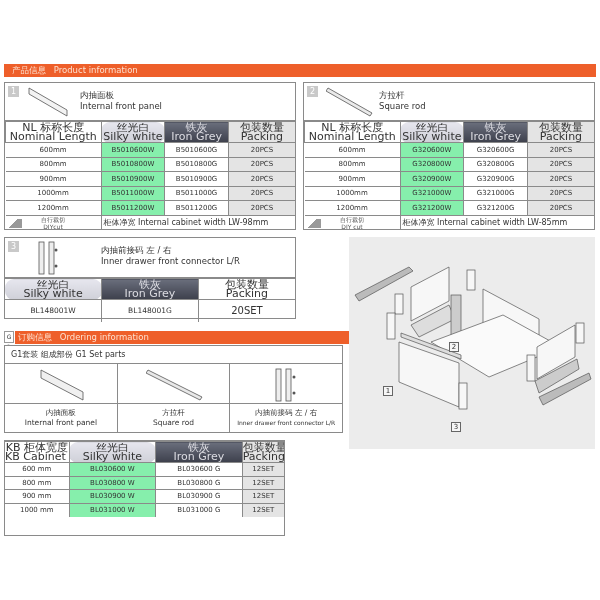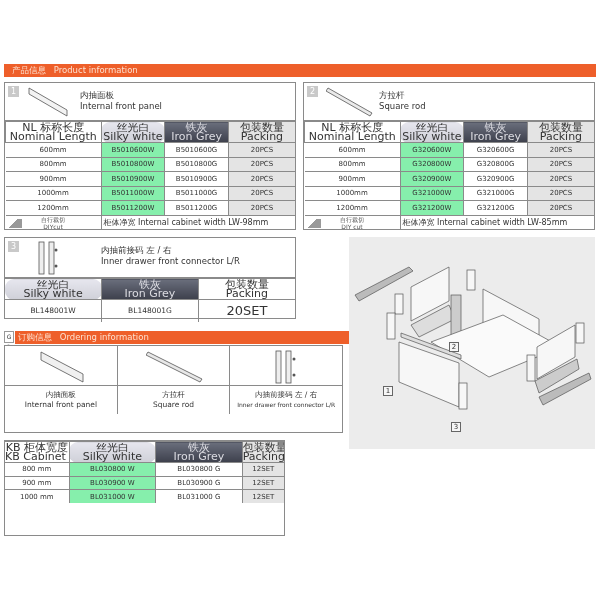--- a/index.html
+++ b/index.html
@@ -224,33 +224,34 @@
             <div>Iron Grey</div>
           </th>
       <th>
             <div>包装数量</div>
             <div>Packing</div>
           </th>
     </tr>
     <tr>
       <td style="height:22px; font-size:7.5px;">BL148001W</td>
       <td style="font-size:7.5px;">BL148001G</td>
-      <td style="font-size:13px;text-align:center;">20SET</td>
+      <td style="font-size:10px;text-align:center;">20SET</td>
     </tr>
   </tbody>
     </table>
 </div>
 
 <div style="position:absolute; left:4px; top:331px; width:10px; height:12px; border:1px solid #999; font-size:6px; line-height:10px; text-align:center; background:#fff;">G 1</div>
 <div class="bar" style="left:15px; top:331px; width:348px; padding-left:3px;">
   <span class="cn">订购信息</span>
   <span>Ordering information</span>
 </div>
 
 <div class="box" style="left:4px; top:345px; width:339px; height:88px;">
+  <div style="height:18px; border-bottom:1px solid #8a8a8a; font-size:8px; line-height:18px; padding-left:6px;">G1套装  组成部份   G1 Set parts</div>
   <div style="display:flex; height:40px; border-bottom:1px solid #8a8a8a;">
     <div style="flex:1; border-right:1px solid #8a8a8a; position:relative;">
       <svg style="position:absolute;left:34px;top:4px;" width="48" height="34">
           <path d="M2 2 L44 24 L44 32 L2 10 Z" fill="#f0f0f0" stroke="#555" stroke-width="0.8"></path>
         </svg>
     </div>
     <div style="flex:1; border-right:1px solid #8a8a8a; position:relative;">
       <svg style="position:absolute;left:28px;top:4px;" width="60" height="34">
           <path d="M2 2 L56 29 L54 32 L0 5 Z" fill="#e8e8e8" stroke="#555" stroke-width="0.8"></path>
         </svg>
@@ -301,20 +302,26 @@
       <th class="iron">
             <div>铁灰</div>
             <div>Iron Grey</div>
           </th>
       <th class="pack">
             <div>包装数量</div>
             <div>Packing</div>
           </th>
     </tr>
     <tr>
+          <td>600 mm</td>
+          <td class="gw">BL030600 W</td>
+          <td>BL030600 G</td>
+          <td class="pack">12SET</td>
+        </tr>
+    <tr>
           <td>800 mm</td>
           <td class="gw">BL030800 W</td>
           <td>BL030800 G</td>
           <td class="pack">12SET</td>
         </tr>
     <tr>
           <td>900 mm</td>
           <td class="gw">BL030900 W</td>
           <td>BL030900 G</td>
           <td class="pack">12SET</td>

